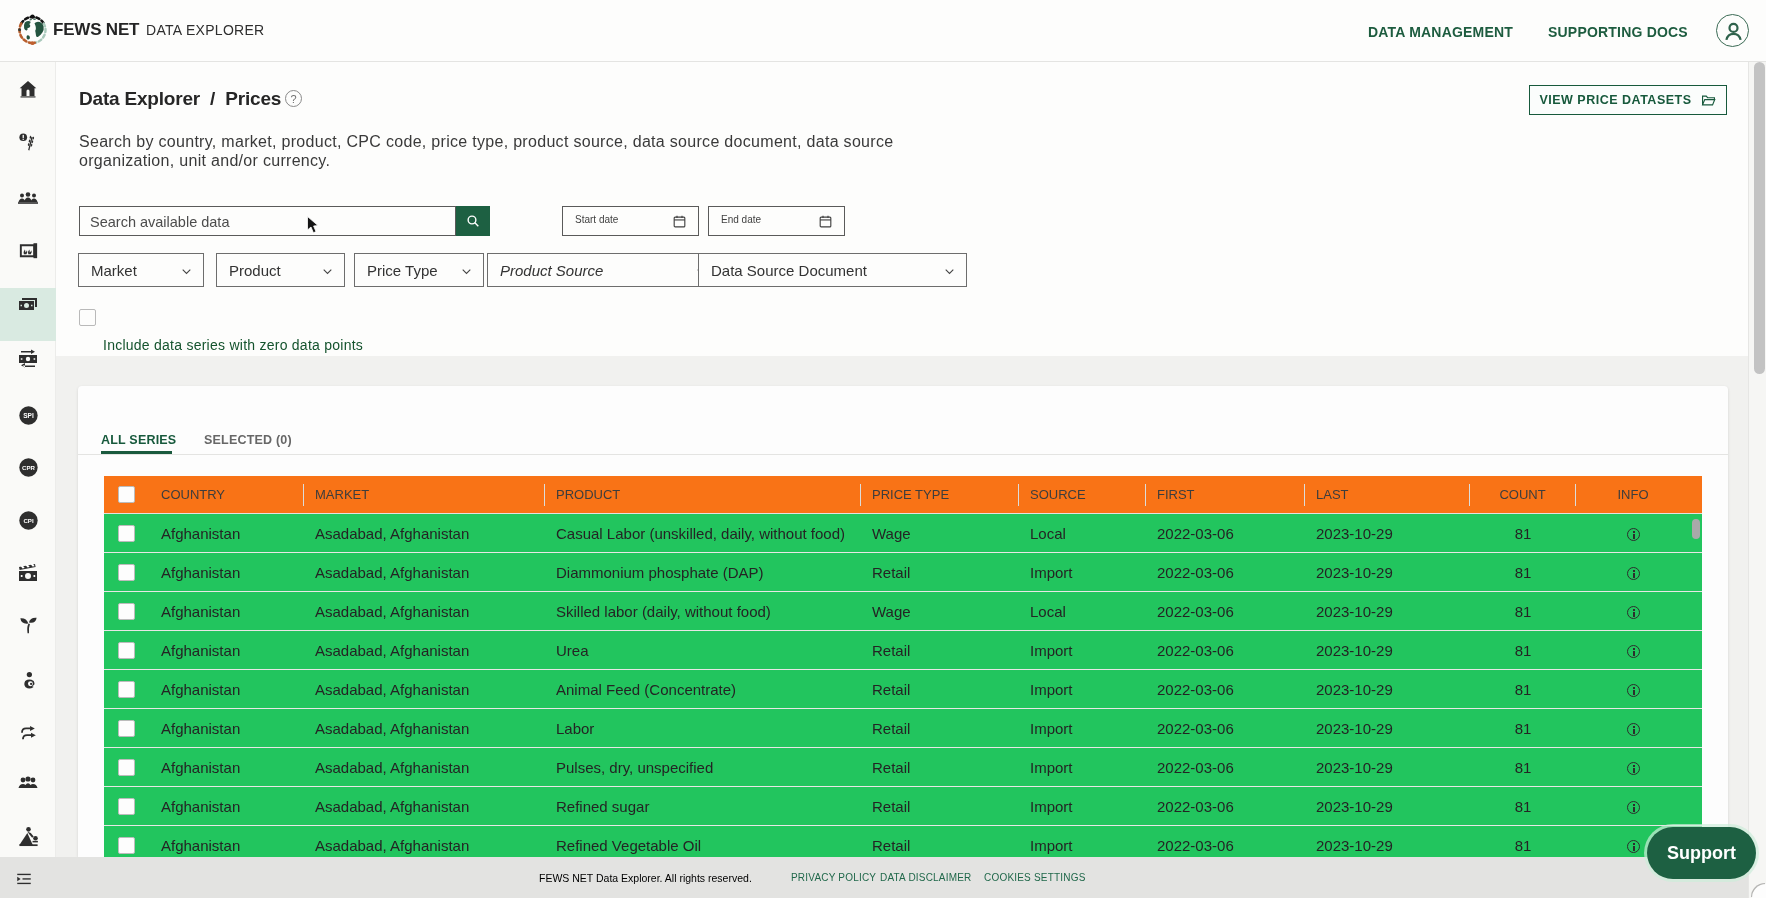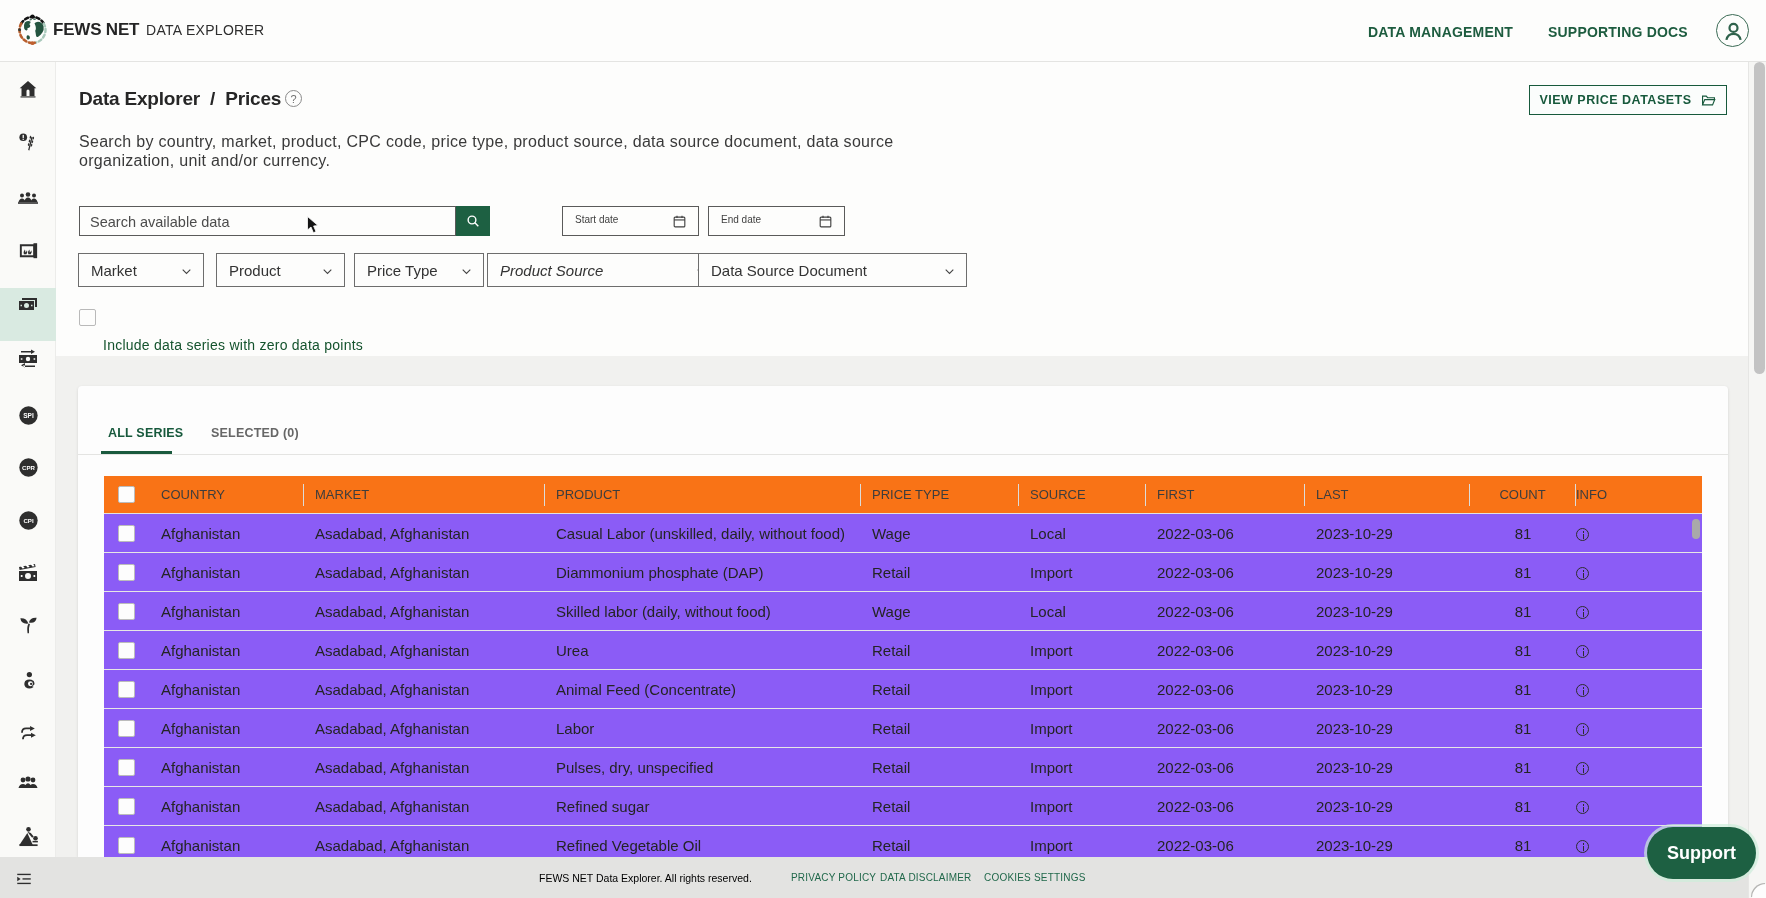--- a/index.html
+++ b/index.html
@@ -29,41 +29,41 @@
   #startdate { left:562px; top:206px; width:137px; height:30px; }
   #enddate { left:708px; top:206px; width:137px; height:30px; }
   .datelabel { top:214px; font-size:10px; color:#3f3f3f; }
   .dd { top:253px; height:34px; border:1px solid #6d6d6d; background:#fdfdfc; }
   .ddlabel { position:absolute; left:12px; top:8px; font-size:15px; color:#333; }
   .chev { position:absolute; right:10px; top:11px; }
   #cbx { left:79px; top:309px; width:17px; height:17px; border:1px solid #b9b9b9; border-radius:2px; background:#fdfdfc; }
   #cbxlabel { left:103px; top:310px; font-size:14px; letter-spacing:0.25px; color:#14532d;margin-top:27px; }
   
   #card { left:78px; top:386px; width:1650px; height:471px; background:#fdfdfd; border-radius:4px 4px 0 0; box-shadow:0 1px 3px rgba(0,0,0,0.12); }
-  .tab { top:40px; font-size:12.5px; font-weight:bold; letter-spacing:0.2px;margin-left:7px; }
+  .tab { top:47px; font-size:12.5px; font-weight:bold; letter-spacing:0.2px; }
   #tab1 { left:23px; color:#17593c; }
   #tab2 { left:126px; color:#676767; }
   #tabline { left:23px; top:65px; width:71px; height:3px; background:#1a5a3e; }
   #tabborder { left:0; top:68px; width:1650px; height:1px; background:#e4e4e2; }
   #thead { left:26px; top:90px; width:1598px; height:38px; background:#f97316; display:flex; align-items:center; font-size:13px; color:#3d3d3d; border-bottom:1px solid #e2e2e0; }
   .hc { height:22px; line-height:22px; border-right:1px solid #dcdcda; padding-left:11px; }
   .hc:last-child, .hc.noline { border-right:none; }
   #tbody { left:26px; top:128px; width:1598px; }
-  .row { display:flex; align-items:center; height:39px; border-bottom:1px solid #e7e7e5; font-size:15px; color:#242424; background:#8b5cf6; }
+  .row { display:flex; align-items:center; height:39px; border-bottom:1px solid #e7e7e5; font-size:15px; color:#242424; background:#22c55e; }
   .c { padding-left:11px; overflow:hidden; white-space:nowrap; }
   .c0 { width:46px; padding-left:14px; }
   .c1 { width:154px; }
   .c2 { width:241px; }
   .c3 { width:316px; }
   .c4 { width:158px; }
   .c5 { width:127px; }
   .c6 { width:159px; }
   .c7 { width:165px; }
   .c8 { width:106px; text-align:center; padding-left:0; }
-  .c9 { width:114px; text-align:left; padding-left:0; }
+  .c9 { width:114px; text-align:center; padding-left:0; }
   .rcb { width:17px; height:17px; border:1px solid #bcbcbc; border-radius:2px; background:#fdfdfd; }
   #innerbar { left:1614px; top:133px; width:8px; height:20px; background:#a9a9a9; border-radius:4px; z-index:5; }
   
   #footer { left:0; top:857px; width:1766px; height:41px; background:#e3e3e1; font-size:12px; color:#4a4a4a; }
   #ftext { left:539px; top:872px; font-size:10.5px; }
   .flink { top:872px; font-size:10px; color:#20684a; letter-spacing:0.2px; }
   #toggleicon { left:14px; top:870px; color:#2e2e2e; }
   
   #support { left:1647px; top:827px; width:109px; height:52px; background:#1d6042; border-radius:26px; color:#fff; font-size:18px; font-weight:bold; display:flex; align-items:center; justify-content:center; z-index:40; box-shadow:0 0 0 3px rgba(205,236,218,0.7); }
   

